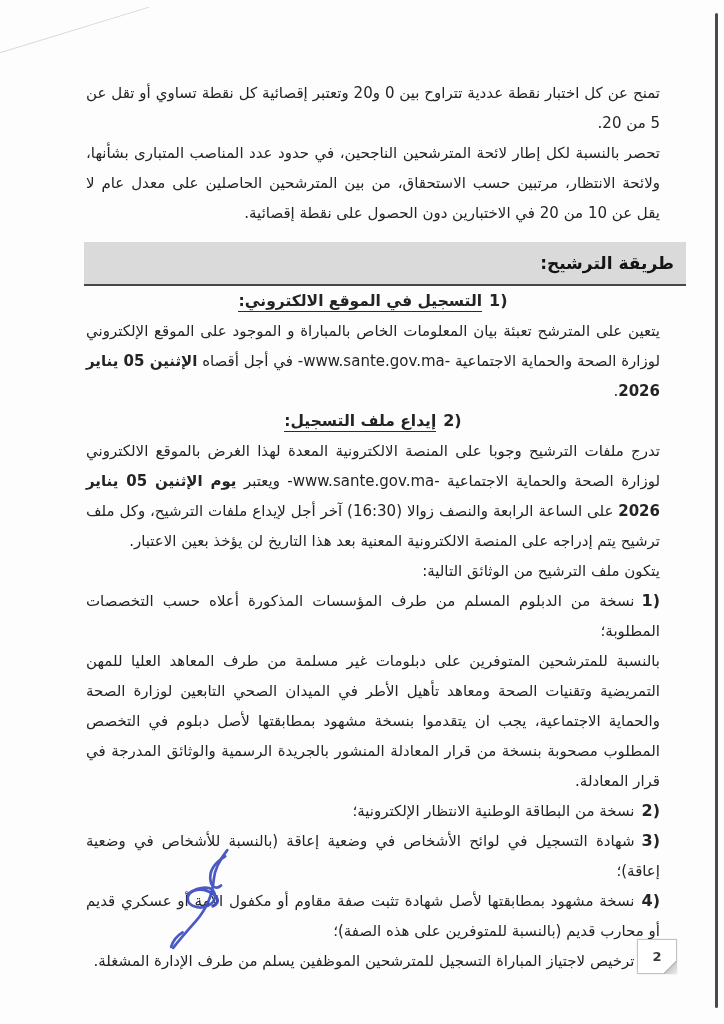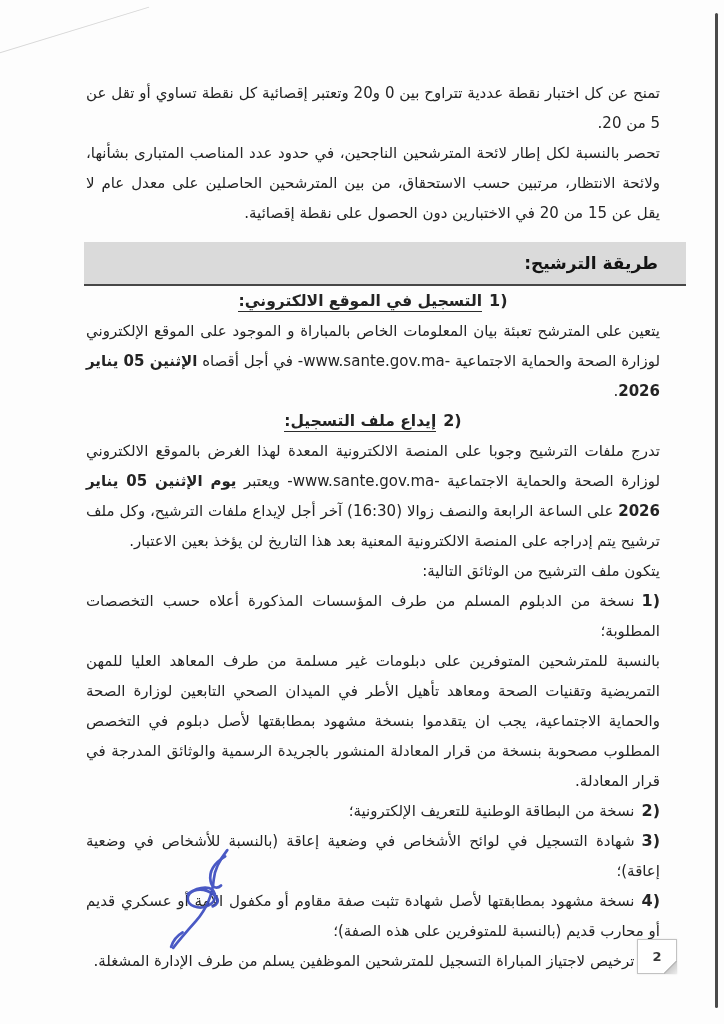--- a/index.html
+++ b/index.html
@@ -10,21 +10,21 @@
   .doc {
     position:absolute; top:78px; right:64px; left:86px;
     direction:rtl; text-align:justify; font-size:15px; line-height:30px;
   }
   .doc p { margin:0; }
 
   .band {
     margin:14px -26px 0 -2px;
     background:#dadada;
     border-bottom:2px solid #474747;
-    padding:6px 28px 5px 10px;
+    padding:6px 12px 5px 10px;
     text-align:right;
   }
   .band-title { font-weight:bold; font-size:17px; color:#141414; }
 
   .method-intro { margin-top:20px; font-weight:bold; }
 
   .step-head { margin-top:10px; font-weight:bold; font-size:15.5px; text-align:center; }
   .step-title { border-bottom:1.5px solid #2b2b2b; padding-bottom:1px; }
   .num { font-weight:bold; margin-left:7px; font-size:16px; display:inline-block; }
 
@@ -62,41 +62,41 @@
 <body>
 
 <div class="page">
 
   <div class="scan-diag"></div>
   <div class="scan-edge"></div>
 
   <div class="doc">
 
     <p class="p1">تمنح عن كل اختبار نقطة عددية تتراوح بين 0 و20 وتعتبر إقصائية كل نقطة تساوي أو تقل عن 5 من 20.</p>
-    <p class="p2">تحصر بالنسبة لكل إطار لائحة المترشحين الناجحين، في حدود عدد المناصب المتبارى بشأنها، ولائحة الانتظار، مرتبين حسب الاستحقاق، من بين المترشحين الحاصلين على معدل عام لا يقل عن 15 من 20 في الاختبارين دون الحصول على نقطة إقصائية.</p>
+    <p class="p2">تحصر بالنسبة لكل إطار لائحة المترشحين الناجحين، في حدود عدد المناصب المتبارى بشأنها، ولائحة الانتظار، مرتبين حسب الاستحقاق، من بين المترشحين الحاصلين على معدل عام لا يقل عن 10 من 20 في الاختبارين دون الحصول على نقطة إقصائية.</p>
 
     <div class="band">
       <span class="band-title">طريقة الترشيح:</span>
     </div>
 
 
     <p class="step-head"><span class="num" dir="ltr">1)</span><span class="step-title">التسجيل في الموقع الالكتروني:</span></p>
 
     <p class="step-body"><span>يتعين على المترشح تعبئة بيان المعلومات الخاص بالمباراة و الموجود على الموقع الإلكتروني لوزارة الصحة والحماية الاجتماعية </span><span class="url" dir="ltr">-www.sante.gov.ma-</span><span> في أجل أقصاه </span><span class="date">الإثنين 05 يناير 2026</span><span>.</span></p>
 
     <p class="step-head"><span class="num" dir="ltr">2)</span><span class="step-title">إيداع ملف التسجيل:</span></p>
 
     <p class="step-body"><span>تدرج ملفات الترشيح وجوبا على المنصة الالكترونية المعدة لهذا الغرض بالموقع الالكتروني لوزارة الصحة والحماية الاجتماعية </span><span class="url" dir="ltr">-www.sante.gov.ma-</span><span> ويعتبر </span><span class="date">يوم الإثنين 05 يناير 2026</span><span> على الساعة الرابعة والنصف زوالا (16:30) آخر أجل لإيداع ملفات الترشيح، وكل ملف ترشيح يتم إدراجه على المنصة الالكترونية المعنية بعد هذا التاريخ لن يؤخذ بعين الاعتبار.</span></p>
 
     <p class="docs-intro">يتكون ملف الترشيح من الوثائق التالية:</p>
 
     <p class="item"><span class="num" dir="ltr">1)</span><span>نسخة من الدبلوم المسلم من طرف المؤسسات المذكورة أعلاه حسب التخصصات المطلوبة؛</span></p>
     <p class="step-body">بالنسبة للمترشحين المتوفرين على دبلومات غير مسلمة من طرف المعاهد العليا للمهن التمريضية وتقنيات الصحة ومعاهد تأهيل الأطر في الميدان الصحي التابعين لوزارة الصحة والحماية الاجتماعية، يجب ان يتقدموا بنسخة مشهود بمطابقتها لأصل دبلوم في التخصص المطلوب مصحوبة بنسخة من قرار المعادلة المنشور بالجريدة الرسمية والوثائق المدرجة في قرار المعادلة.</p>
 
-    <p class="item"><span class="num" dir="ltr">2)</span><span>نسخة من البطاقة الوطنية للتعريف الإلكترونية؛</span></p>
+    <p class="item"><span class="num" dir="ltr">2)</span><span>نسخة من البطاقة الوطنية الانتظار الإلكترونية؛</span></p>
 
     <p class="item"><span class="num" dir="ltr">3)</span><span>شهادة التسجيل في لوائح الأشخاص في وضعية إعاقة (بالنسبة للأشخاص في وضعية إعاقة)؛</span></p>
 
     <p class="item"><span class="num" dir="ltr">4)</span><span>نسخة مشهود بمطابقتها لأصل شهادة تثبت صفة مقاوم أو مكفول الأمة أو عسكري قديم أو محارب قديم (بالنسبة للمتوفرين على هذه الصفة)؛</span></p>
 
     <p class="item"><span class="num" dir="ltr">5)</span><span>ترخيص لاجتياز المباراة التسجيل للمترشحين الموظفين يسلم من طرف الإدارة المشغلة.</span></p>
 
   </div>
 
   <svg class="signature" viewBox="0 0 100 100">

